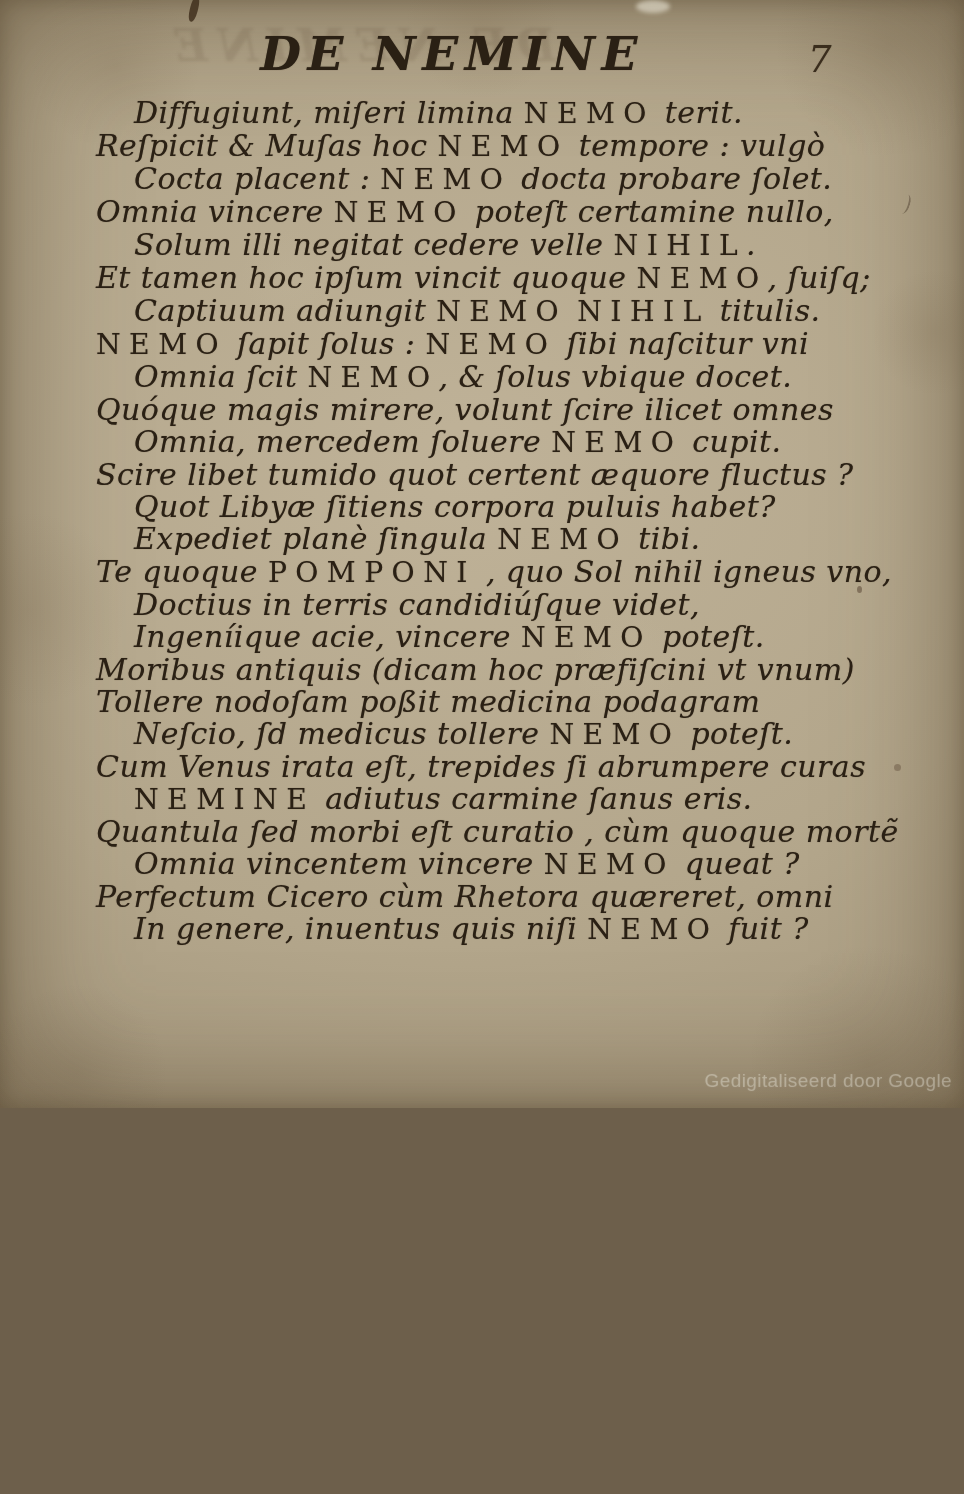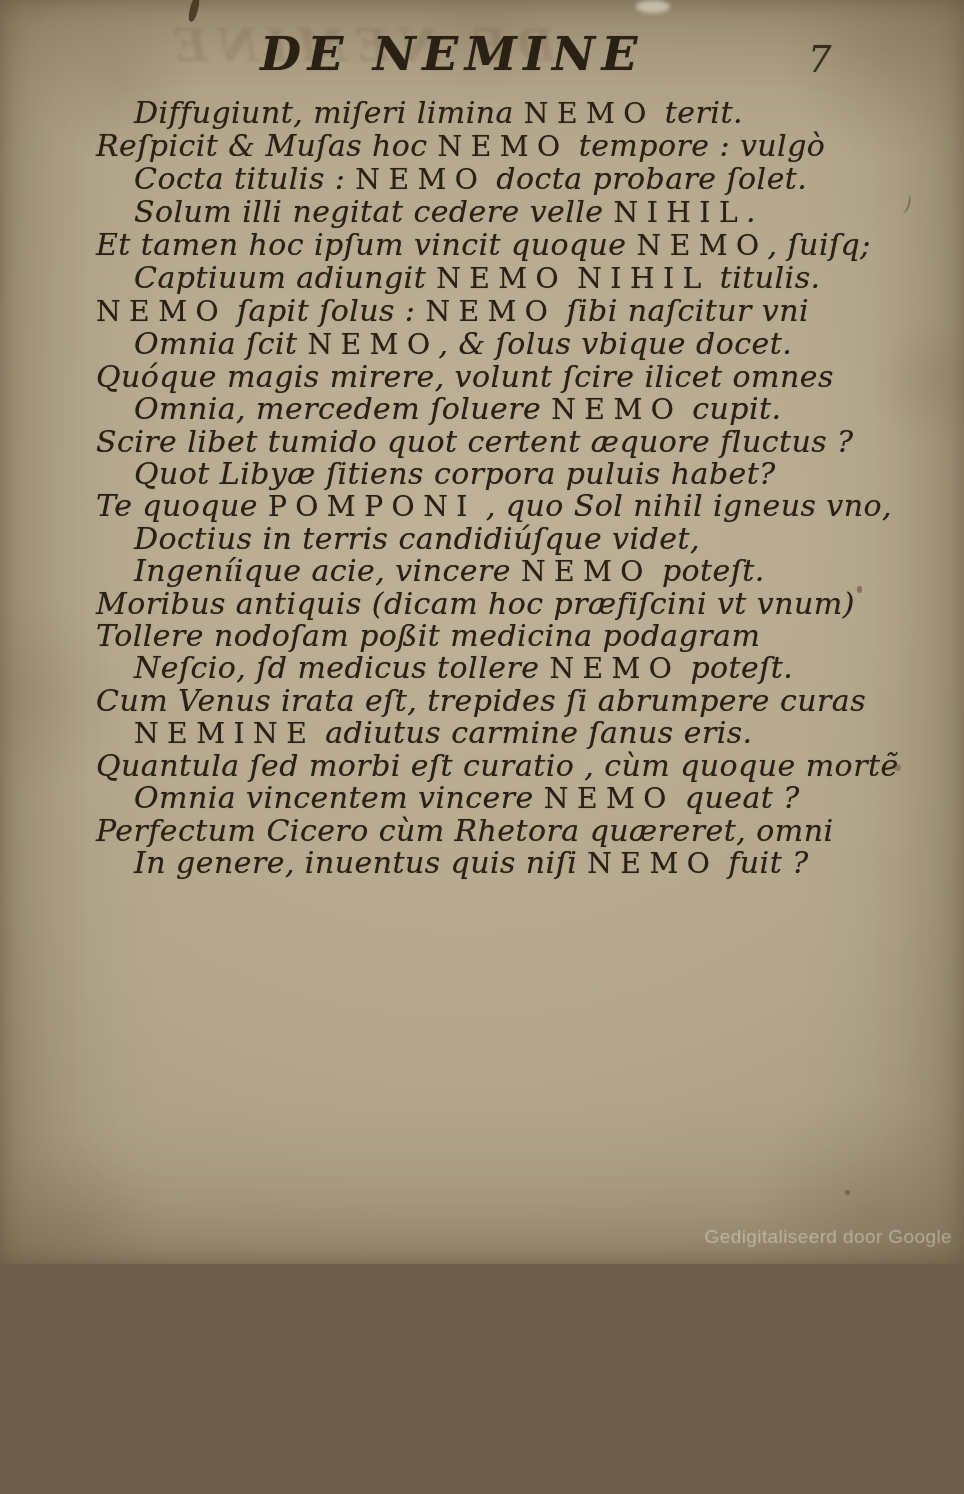--- a/index.html
+++ b/index.html
@@ -2,21 +2,21 @@
 <html style="--paper: #b3a68b; --ink: #2a2014;"><head>
 <meta charset="utf-8">
 <style>
   :root{
     --paper:#b3a68b; --paper-light:#bfb298; --paper-dark:#8f8067;
     --ink:#2a2014; --wm:rgba(250,248,240,0.30);
   }
   html,body{margin:0;padding:0;}
   body{width:964px;height:1494px;overflow:hidden;background:#6d5f4b;
        font-family:"DejaVu Serif","Liberation Serif",serif;}
-  .page{position:relative;width:964px;height:1264px;overflow:hidden;
+  .page{position:relative;width:964px;height:1108px;overflow:hidden;
     background:
       radial-gradient(ellipse 130% 90% at 48% 42%, var(--paper-light) 0%, var(--paper) 48%, #a4967c 78%, var(--paper-dark) 100%);
     box-shadow: inset 0 0 130px rgba(70,52,30,.55), inset 0 0 22px rgba(60,45,25,.35);
   }
   
   .page::before{content:"";position:absolute;inset:0;pointer-events:none;
     background:
       radial-gradient(circle 120px at 12% 6%, rgba(110,92,66,.18), transparent 70%),
       radial-gradient(circle 160px at 92% 4%, rgba(105,88,62,.20), transparent 70%),
       radial-gradient(circle 90px  at 97% 30%, rgba(110,92,66,.16), transparent 70%),
@@ -62,30 +62,32 @@
 
 <div class="page">
   <div class="ghost">DE NEMINE</div>
 
   <h1 class="title">DE NEMINE</h1>
   <div class="pagenum">7</div>
 
   <div class="poem">
       <div class="line indent"><span class="it">Diffugiunt, miſeri limina </span><span class="caps">NEMO</span><span class="it"> terit.</span></div>
       <div class="line"><span class="it">Reſpicit &amp; Muſas hoc </span><span class="caps">NEMO</span><span class="it"> tempore : vulgò</span></div>
-      <div class="line indent"><span class="it">Cocta titulis : </span><span class="caps">NEMO</span><span class="it"> docta probare ſolet.</span></div>
+      <div class="line indent"><span class="it">Cocta placent : </span><span class="caps">NEMO</span><span class="it"> docta probare ſolet.</span></div>
+      <div class="line"><span class="it">Omnia vincere </span><span class="caps">NEMO</span><span class="it"> poteſt certamine nullo,</span></div>
       <div class="line indent"><span class="it">Solum illi negitat cedere velle </span><span class="caps">NIHIL</span><span class="it">.</span></div>
       <div class="line"><span class="it">Et tamen hoc ipſum vincit quoque </span><span class="caps">NEMO</span><span class="it">, ſuiſq;</span></div>
       <div class="line indent"><span class="it">Captiuum adiungit </span><span class="caps">NEMO</span><span class="it"> </span><span class="caps">NIHIL</span><span class="it"> titulis.</span></div>
       <div class="line"><span class="caps">NEMO</span><span class="it"> ſapit ſolus : </span><span class="caps">NEMO</span><span class="it"> ſibi naſcitur vni</span></div>
       <div class="line indent"><span class="it">Omnia ſcit </span><span class="caps">NEMO</span><span class="it">, &amp; ſolus vbique docet.</span></div>
       <div class="line"><span class="it">Quóque magis mirere, volunt ſcire ilicet omnes</span></div>
       <div class="line indent"><span class="it">Omnia, mercedem ſoluere </span><span class="caps">NEMO</span><span class="it"> cupit.</span></div>
       <div class="line"><span class="it">Scire libet tumido quot certent æquore fluctus ?</span></div>
       <div class="line indent"><span class="it">Quot Libyæ ſitiens corpora puluis habet?</span></div>
+      <div class="line indent"><span class="it">Expediet planè ſingula </span><span class="caps">NEMO</span><span class="it"> tibi.</span></div>
       <div class="line"><span class="it">Te quoque </span><span class="caps">POMPONI</span><span class="it"> , quo Sol nihil igneus vno,</span></div>
       <div class="line indent"><span class="it">Doctius in terris candidiúſque videt,</span></div>
       <div class="line indent"><span class="it">Ingeníique acie, vincere </span><span class="caps">NEMO</span><span class="it"> poteſt.</span></div>
       <div class="line"><span class="it">Moribus antiquis (dicam hoc præfiſcini vt vnum)</span></div>
       <div class="line"><span class="it">Tollere nodoſam poßit medicina podagram</span></div>
       <div class="line indent"><span class="it">Neſcio, ſd medicus tollere </span><span class="caps">NEMO</span><span class="it"> poteſt.</span></div>
       <div class="line"><span class="it">Cum Venus irata eſt, trepides ſi abrumpere curas</span></div>
       <div class="line indent"><span class="caps">NEMINE</span><span class="it"> adiutus carmine ſanus eris.</span></div>
       <div class="line"><span class="it">Quantula ſed morbi eſt curatio , cùm quoque mortẽ</span></div>
       <div class="line indent"><span class="it">Omnia vincentem vincere </span><span class="caps">NEMO</span><span class="it"> queat ?</span></div>

